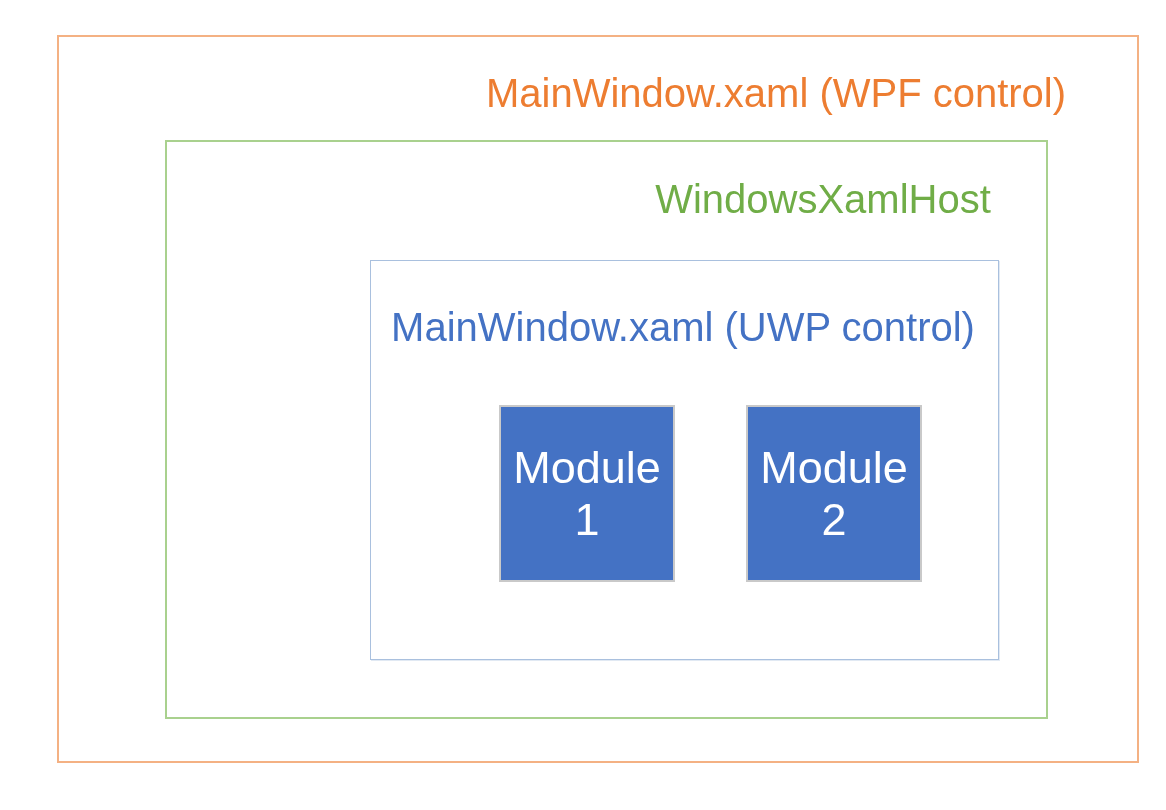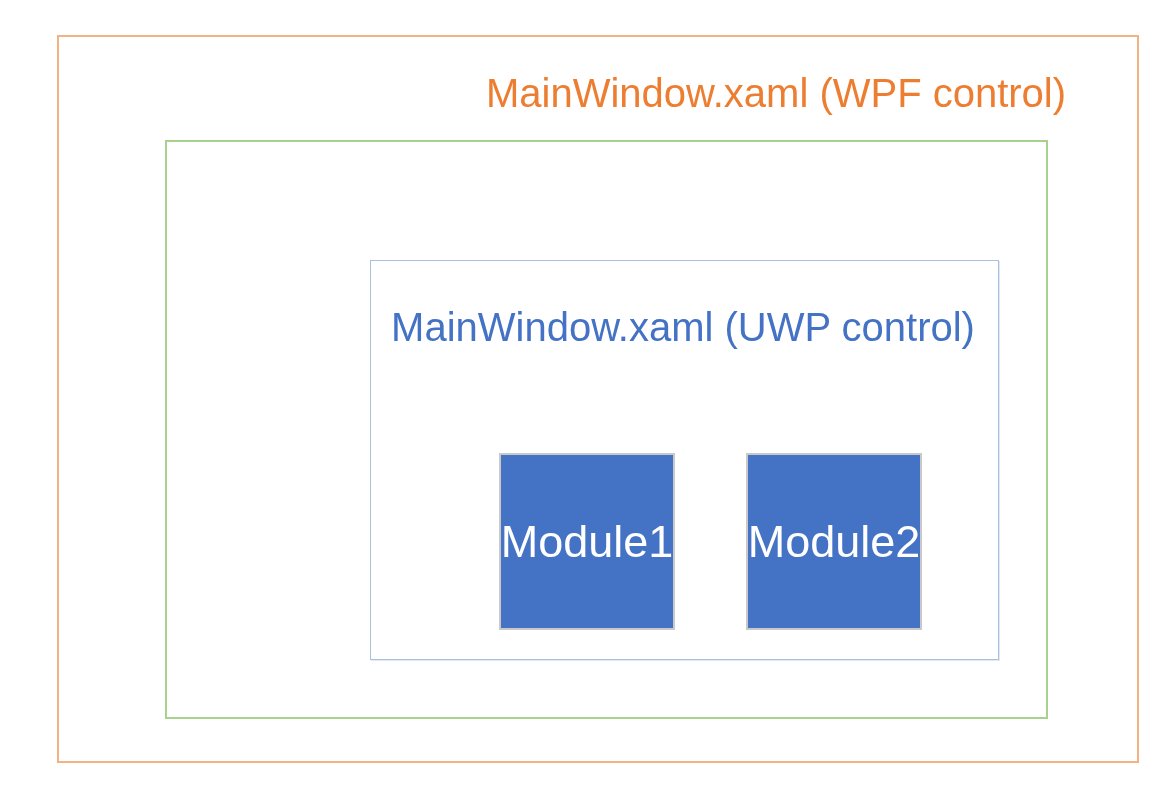--- a/index.html
+++ b/index.html
@@ -69,38 +69,38 @@
     position: absolute;
     box-sizing: border-box;
     width: 176px;
     height: 177px;
     background: var(--module_fill, #4472C4);
     border: 2px solid var(--module_border, #C9C9C9);
     color: var(--module_text, #FFFFFF);
     font-size: 45px;
     line-height: 52px;
     display: flex;
-    flex-direction: row;
+    flex-direction: column;
     align-items: center;
     justify-content: center;
     text-align: center;
-    margin-top: 48px;
   }
   .module-1 { left: 499px; top: 405px; }
   .module-2 { left: 746px; top: 405px; }
 </style>
 </head>
 <body>
 
 <div class="canvas">
 
   <div class="box box-mainwindow"></div>
   <div class="diagram-title title-mainwindow">MainWindow.xaml (WPF control)</div>
 
   <div class="box box-xamlhost"></div>
+  <div class="diagram-title title-xamlhost">WindowsXamlHost</div>
 
   <div class="box box-shellpage"></div>
   <div class="diagram-title title-shellpage">MainWindow.xaml (UWP control)</div>
 
   <div class="module-box module-1">
     <span>Module</span>
     <span>1</span>
   </div>
 
   <div class="module-box module-2">

